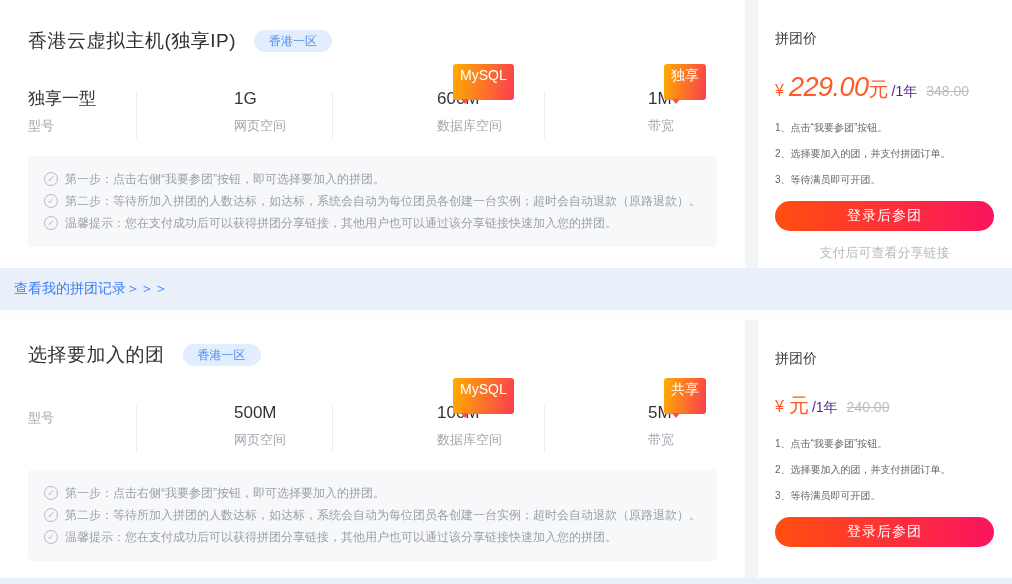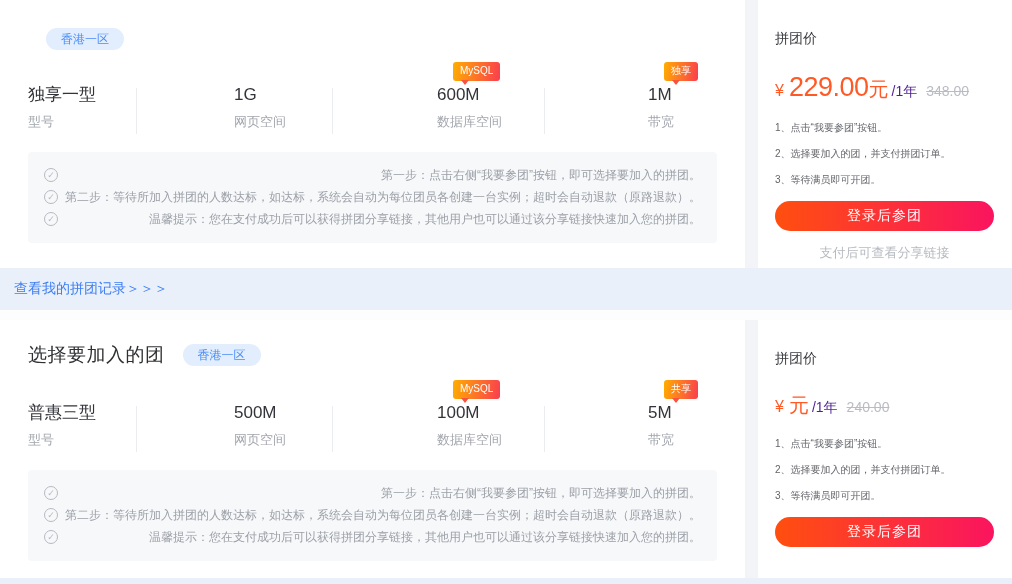--- a/index.html
+++ b/index.html
@@ -28,43 +28,43 @@
   .spec-col { position:relative; }
   .spec-col:nth-child(1) { width:137px; padding-left:28px; }
   .spec-col:nth-child(2) { width:196px; padding-left:97px; }
   .spec-col:nth-child(3) { width:212px; padding-left:104px; }
   .spec-col:nth-child(4) { width:200px; padding-left:103px; }
   .spec-col:not(:last-child)::after { content:""; position:absolute; right:0; top:28px;
                   width:1px; height:46px; background:#ebecef; }
   .badge-slot { height:24px; position:relative; }
   .spec-badge { display:inline-block; margin-left:16px; position:relative;
                 background:linear-gradient(100deg,#ffae00 0%,#fa3d4f 100%);
-                color:#fff; font-size:10px; padding:3px 7px 4px; border-radius:3px;
+                color:#fff; font-size:14px; padding:3px 7px 16px; border-radius:3px;
                 line-height:1.2; }
   .spec-badge::after { content:""; position:absolute; left:8px; bottom:-4px;
                 border-left:4px solid transparent; border-right:4px solid transparent;
                 border-top:5px solid #f8533f; }
   .spec-value { font-size:17px; color:#33343a; line-height:22px; }
   .spec-label { font-size:13px; color:#a2a6ad; margin-top:7px; }
 
   
   .steps-box { margin:21px 28px 0 28px; background:#f7f8fa; border-radius:4px;
                padding:12px 16px 13px; }
   .step-line { display:flex; align-items:flex-start; font-size:12px; color:#9b9fa6;
-               line-height:22px;justify-content:space-between; }
+               line-height:22px; }
   .check-icon { width:14px; height:14px; border:1px solid #b6bac1; border-radius:50%;
                 color:#b6bac1; font-size:9px; line-height:12px; text-align:center;
                 flex:none; margin:4px 7px 0 0; }
   .check-icon::before { content:"✓"; }
 
   
   .price-label { font-size:14px; color:#3a3b40; }
   .price-line { margin-top:24px; display:flex; align-items:baseline; white-space:nowrap; }
   .price-currency { color:#ff5a26; font-size:16px; margin-right:5px; }
-  .price-amount   { color:#ff5a26; font-size:27px; letter-spacing:-.5px; }
+  .price-amount   { color:#ff5a26; font-size:27px; letter-spacing:-.5px;font-style:italic; }
   .price-unit     { color:#ff5a26; font-size:20px; }
   .price-period   { color:#4c1d95; font-size:14px; margin-left:3px; }
   .price-original { color:#b9bcc2; font-size:14px; margin-left:9px;
                     text-decoration:line-through; }
   .instruction-list { margin-top:12px; }
   .instruction-line { font-size:10px; color:#63646a; line-height:26px; }
   .join-button { display:block; width:100%; height:30px; margin-top:8px; border:none;
                  border-radius:15px; cursor:pointer; color:#fff; font-size:14px;
                  letter-spacing:1px; font-family:inherit;
                  background:linear-gradient(90deg,#ff4f0f 0%,#fa145f 100%); }
@@ -78,20 +78,21 @@
   .bottom-strip  { height:6px; background:#e9f0fa; }
 </style>
 </head>
 <body>
 
 <div class="page">
 
   <section class="section section-1">
     <div class="left-pane">
       <div class="card-header">
+        <h2 class="product-title">香港云虚拟主机(独享IP)</h2>
         <span class="region-badge">香港一区</span>
       </div>
 
       <div class="spec-row">
         <div class="spec-col">
           <div class="badge-slot"></div>
           <div class="spec-value">独享一型</div>
           <div class="spec-label">型号</div>
         </div>
         <div class="spec-col">
@@ -156,21 +157,20 @@
   <section class="section section-2">
     <div class="left-pane">
       <div class="card-header">
         <h2 class="product-title">选择要加入的团</h2>
         <span class="region-badge">香港一区</span>
       </div>
 
       <div class="spec-row">
         <div class="spec-col">
           <div class="badge-slot"></div>
-          <div class="spec-value">普惠三型</div>
           <div class="spec-label">型号</div>
         </div>
         <div class="spec-col">
           <div class="badge-slot"></div>
           <div class="spec-value">500M</div>
           <div class="spec-label">网页空间</div>
         </div>
         <div class="spec-col">
           <div class="badge-slot"><span class="spec-badge">MySQL</span></div>
           <div class="spec-value">100M</div>

